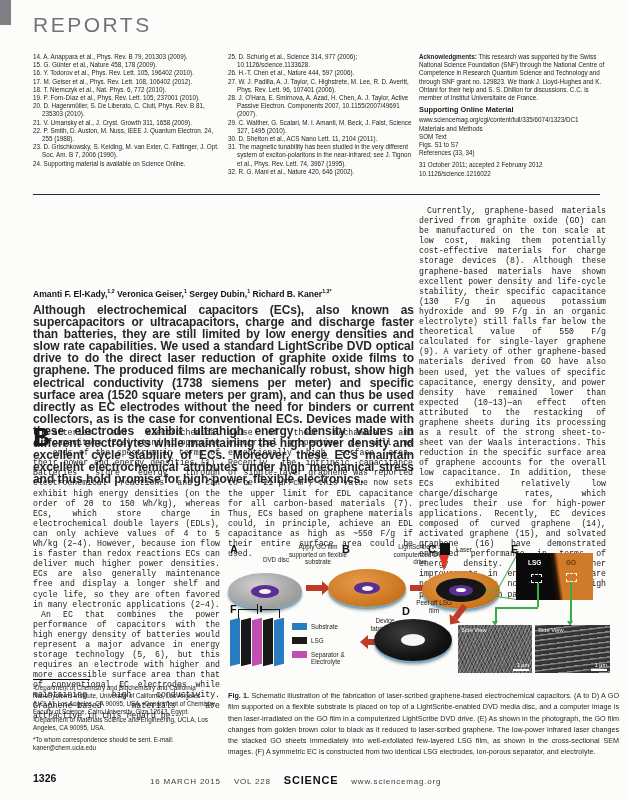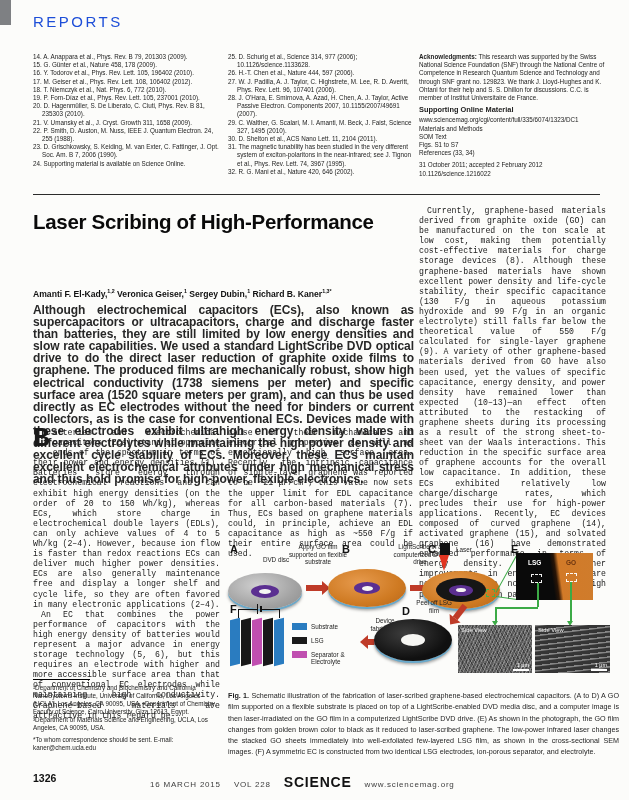--- a/index.html
+++ b/index.html
@@ -4,21 +4,21 @@
 <style>
   * { margin:0; padding:0; box-sizing:border-box; }
   html,body { background:#e8e8e8; }
   .page{
     position:relative; width:629px; height:800px; margin:0 auto;
     background:#fcfcfa; overflow:hidden;
     font-family:"Liberation Sans", sans-serif; color:#1c1c1c;
   }
   
   .corner-block{ position:absolute; left:0; top:10; width:11px; height:25px; background:#7e8083; }
-  .reports{ position:absolute; left:33px; top:13px; font-size:15px; letter-spacing:2.5px; color:#1d4ed8; }
+  .reports{ position:absolute; left:33px; top:13px; font-size:21px; letter-spacing:2.5px; color:#737373; }
   
   .refs{ position:absolute; top:53px; font-size:6.3px; line-height:8.2px; color:#222; }
   .refs1{ left:33px; width:187px; }
   .refs2{ left:228px; width:185px; }
   .ref{ padding-left:9px; text-indent:-9px; }
   .ackcol{ position:absolute; left:419px; top:53px; width:187px; font-size:6.3px; line-height:8.2px; color:#222; }
   .ackcol p{ text-align:left; }
   .som-h{ font-weight:bold; font-size:7.4px; margin:4px 0 2px 0; }
   .som-recv{ margin-top:4px; }
   .rule-full{ position:absolute; left:33px; top:194px; width:567px; height:1px; background:#2b2b2b; }
@@ -81,21 +81,21 @@
     background-image:repeating-linear-gradient(173deg, rgba(255,255,255,.32) 0 1px, rgba(0,0,0,.3) 2px 5px); }
   .sem .sv{ position:absolute; left:3px; top:2px; color:#f2f2f2; font-size:5.8px; }
   .sem .scale{ position:absolute; right:3px; bottom:2px; color:#fff; font-size:5.5px; text-align:right; }
   .sem .scale .bar{ width:16px; height:2px; background:#fff; margin-top:1px; }
   
   .caption{ position:absolute; left:228px; top:690px; width:391px; font-size:7.2px; line-height:11.3px; text-align:justify; color:#1e1e1e; }
   
   .footer-page{ position:absolute; left:33px; top:772px; font-weight:bold; font-size:10.5px; color:#111; }
   .footer-center{ position:absolute; left:150px; top:774px; font-size:8px; letter-spacing:0.8px; color:#3d3d3d; white-space:nowrap; }
   .footer-center span{ margin-right:13px; }
-  .footer-center b{ margin-right:13px; color:#111; font-size:14px; }
+  .footer-center b{ margin-right:13px; color:#111; font-size:11px; }
 </style>
 </head>
 <body>
 
 <div class="page">
 
   <div class="corner-block"></div>
   <div class="reports">REPORTS</div>
 
   <div class="refs refs1">
@@ -131,21 +131,20 @@
     <div>SOM Text</div>
     <div>Figs. S1 to S7</div>
     <div>References (33, 34)</div>
     <div class="som-recv">31 October 2011; accepted 2 February 2012</div>
     <div>10.1126/science.1216022</div>
   </div>
 
   <div class="rule-full"></div>
 
   <div class="title">
-    <div>Laser Scribing of High-Performance</div>
   </div>
 
   <div class="authors">
     <span>Amanti F. El-Kady,</span><sup>1,2</sup><span> Veronica Geiser,</span><sup>1</sup><span> Sergey Dubin,</span><sup>1</sup><span> Richard B. Kaner</span><sup>1,3*</sup>
   </div>
 
   <div class="abstract">Although electrochemical capacitors (ECs), also known as supercapacitors or ultracapacitors, charge and discharge faster than batteries, they are still limited by low energy densities and slow rate capabilities. We used a standard LightScribe DVD optical drive to do the direct laser reduction of graphite oxide films to graphene. The produced films are mechanically robust, show high electrical conductivity (1738 siemens per meter) and specific surface area (1520 square meters per gram), and can thus be used directly as EC electrodes without the need for binders or current collectors, as is the case for conventional ECs. Devices made with these electrodes exhibit ultrahigh energy density values in different electrolytes while maintaining the high power density and excellent cycle stability of ECs. Moreover, these ECs maintain excellent electrochemical attributes under high mechanical stress and thus hold promise for high-power, flexible electronics.</div>
 
   <div class="col colA">
     <p><span class="dropcap">B</span><span>atteries and electrochemical capacitors (ECs) stand at opposite ends of the spectrum in terms of their power and energy densities (1). Batteries store energy through electrochemical reactions and can exhibit high energy densities (on the order of 20 to 150 Wh/kg), whereas ECs, which store charge in electrochemical double layers (EDLs), can only achieve values of 4 to 5 Wh/kg (2–4). However, because ion flow is faster than redox reactions ECs can deliver much higher power densities. ECs are also generally maintenance free and display a longer shelf and cycle life, so they are often favored in many electronic applications (2–4).</span></p>

